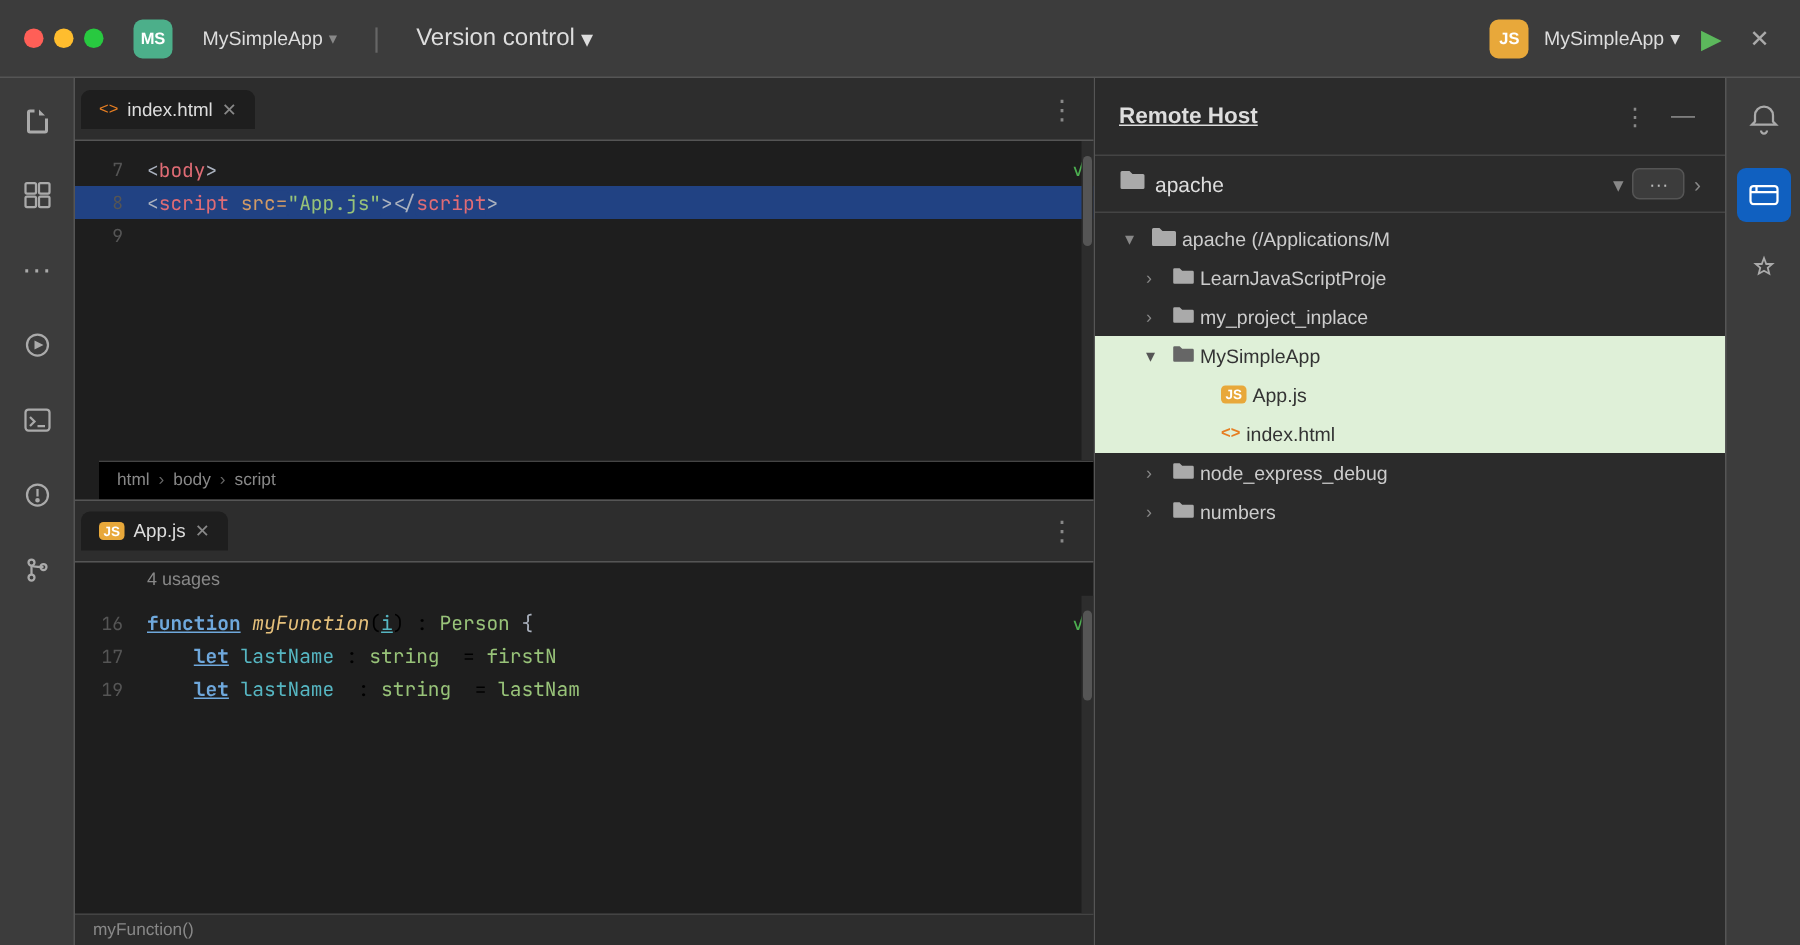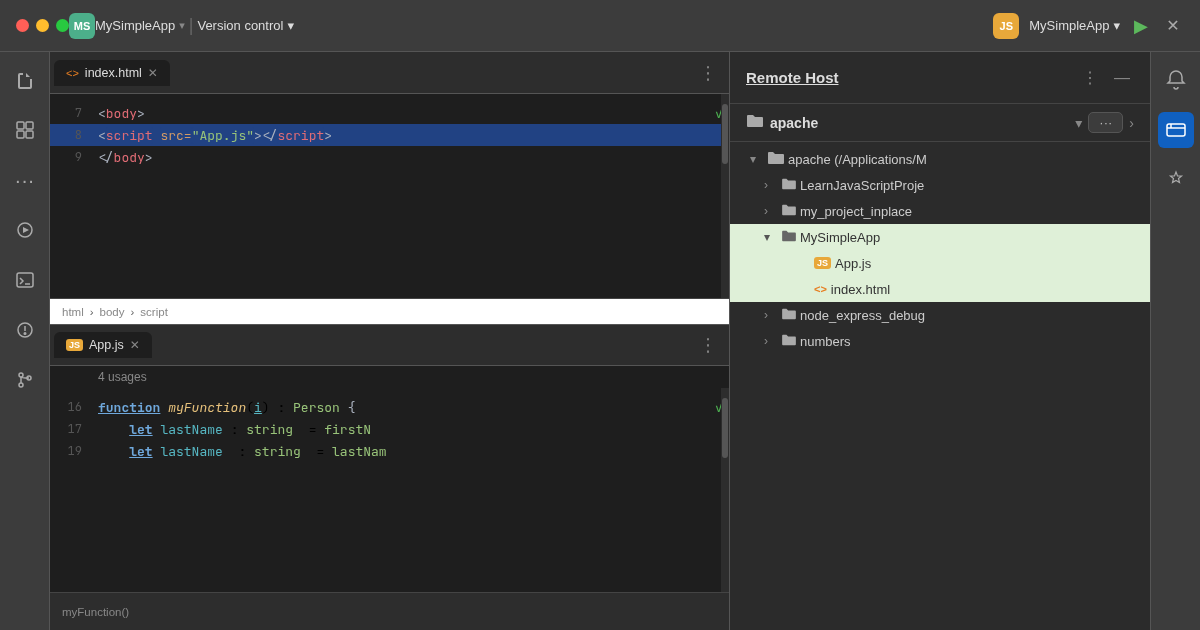--- a/index.html
+++ b/index.html
@@ -13,21 +13,21 @@
       flex-direction: column;
     }
 
     
     .titlebar {
       height: 52px;
       background: #3c3c3c;
       display: flex;
       align-items: center;
       padding: 0 16px;
-      gap: 0;
+      gap: 20px;
       border-bottom: 1px solid #555;
       flex-shrink: 0;
     }
     .traffic-lights {
       display: flex;
       gap: 7px;
       align-items: center;
     }
     .traffic-light {
       width: 13px;
@@ -58,21 +58,21 @@
       gap: 4px;
     }
     .app-name .chevron { color: #888; font-size: 11px; }
     .separator-v {
       color: #666;
       font-size: 18px;
       margin: 0 4px;
     }
     .version-control {
       color: #ddd;
-      font-size: 13px;
+      font-size: 16px;
       display: flex;
       align-items: center;
       gap: 4px;
     }
 
     .titlebar-right {
       margin-left: auto;
       display: flex;
       align-items: center;
       gap: 10px;
@@ -248,28 +248,29 @@
     }
 
     
     .line-highlight {
       background: #214283;
     }
 
     
     .breadcrumb {
       height: 26px;
-      background: #ffffff;
+      background: #000000;
       display: flex;
       align-items: center;
       padding: 0 12px;
       gap: 6px;
       font-size: 11.5px;
       color: #888;
       border-top: 1px solid #444;
+      margin-left: 16px;
     }
     .breadcrumb-sep { color: #666; }
 
     
     .tab2-bar {
       height: 42px;
       background: #2d2d2d;
       display: flex;
       align-items: center;
       padding: 0 4px;
@@ -329,21 +330,21 @@
       gap: 6px;
       border-bottom: 1px solid #444;
     }
     .folder-icon-apache {
       color: #aaa;
       font-size: 16px;
     }
     .apache-name {
       color: #ddd;
       font-size: 14px;
-      font-weight: 700;
+      font-weight: 400;
       flex: 1;
     }
     .apache-chevron {
       color: #888;
       font-size: 14px;
     }
     .apache-more-btn {
       background: #3c3c3c;
       border: 1px solid #555;
       color: #bbb;
@@ -442,21 +443,21 @@
     .usage-hint {
       color: #888;
       font-size: 12px;
       padding: 4px 48px;
       height: 22px;
       display: flex;
       align-items: center;
     }
 
     .bottom-breadcrumb {
-      height: 38px;
+      height: 21px;
       background: #2d2d2d;
       display: flex;
       align-items: center;
       padding: 0 12px;
       gap: 6px;
       font-size: 11.5px;
       color: #888;
       border-top: 1px solid #444;
     }
   </style>
@@ -561,23 +562,20 @@
 
         <div class="code-line line-highlight">
           <span class="line-num">8</span>
           <span class="line-content">
             <span class="txt-default">&lt;<span class="txt-tag selected-code">script</span>&nbsp;<span class="txt-attr selected-code">src=</span><span class="txt-string selected-code">"App.js"</span>&gt;&lt;/<span class="txt-tag selected-code">script</span>&gt;</span>
           </span>
         </div>
 
         <div class="code-line">
           <span class="line-num">9</span>
-          <span class="line-content">
-            <span class="txt-default">&lt;/<span class="txt-tag">body</span>&gt;</span>
-          </span>
         </div>
       </div>
       <div class="scrollbar-track">
         <div class="scrollbar-thumb"></div>
       </div>
     </div>
     <div class="breadcrumb">
       <span>html</span>
       <span class="breadcrumb-sep">›</span>
       <span>body</span>

